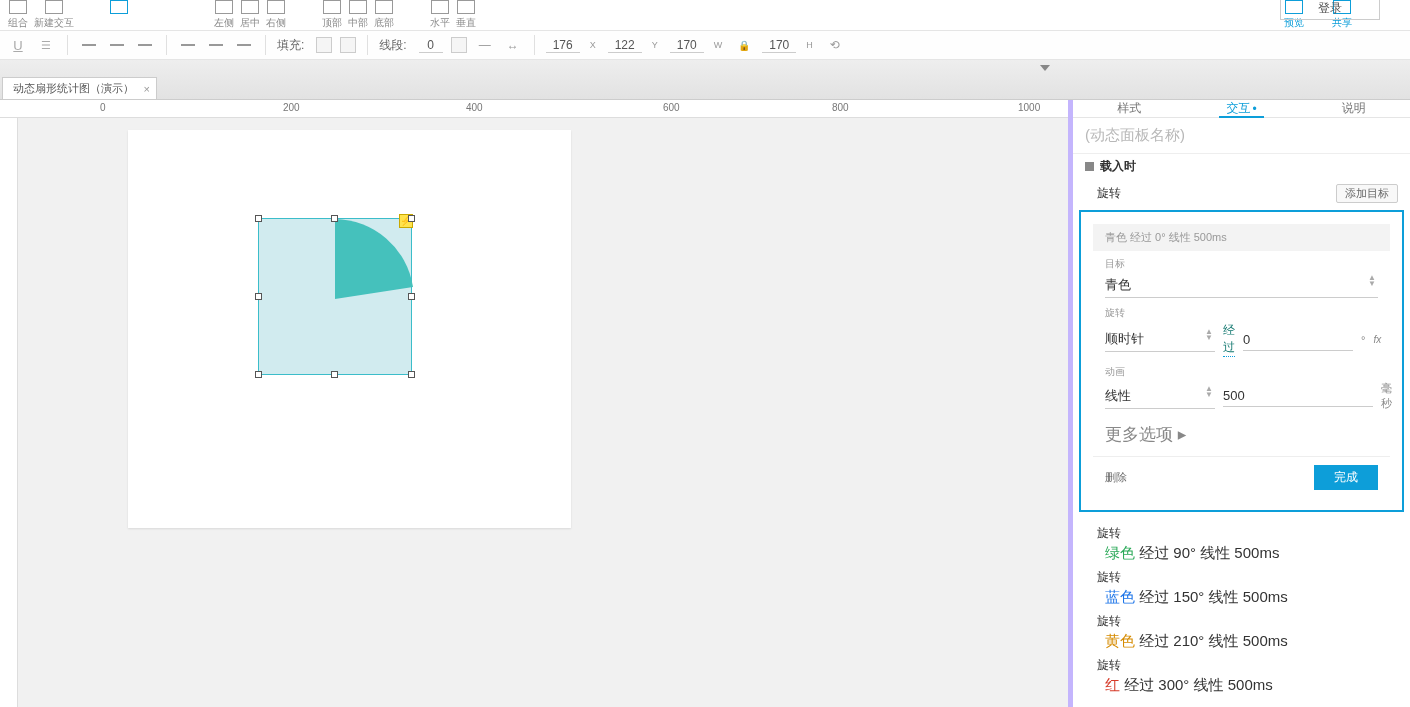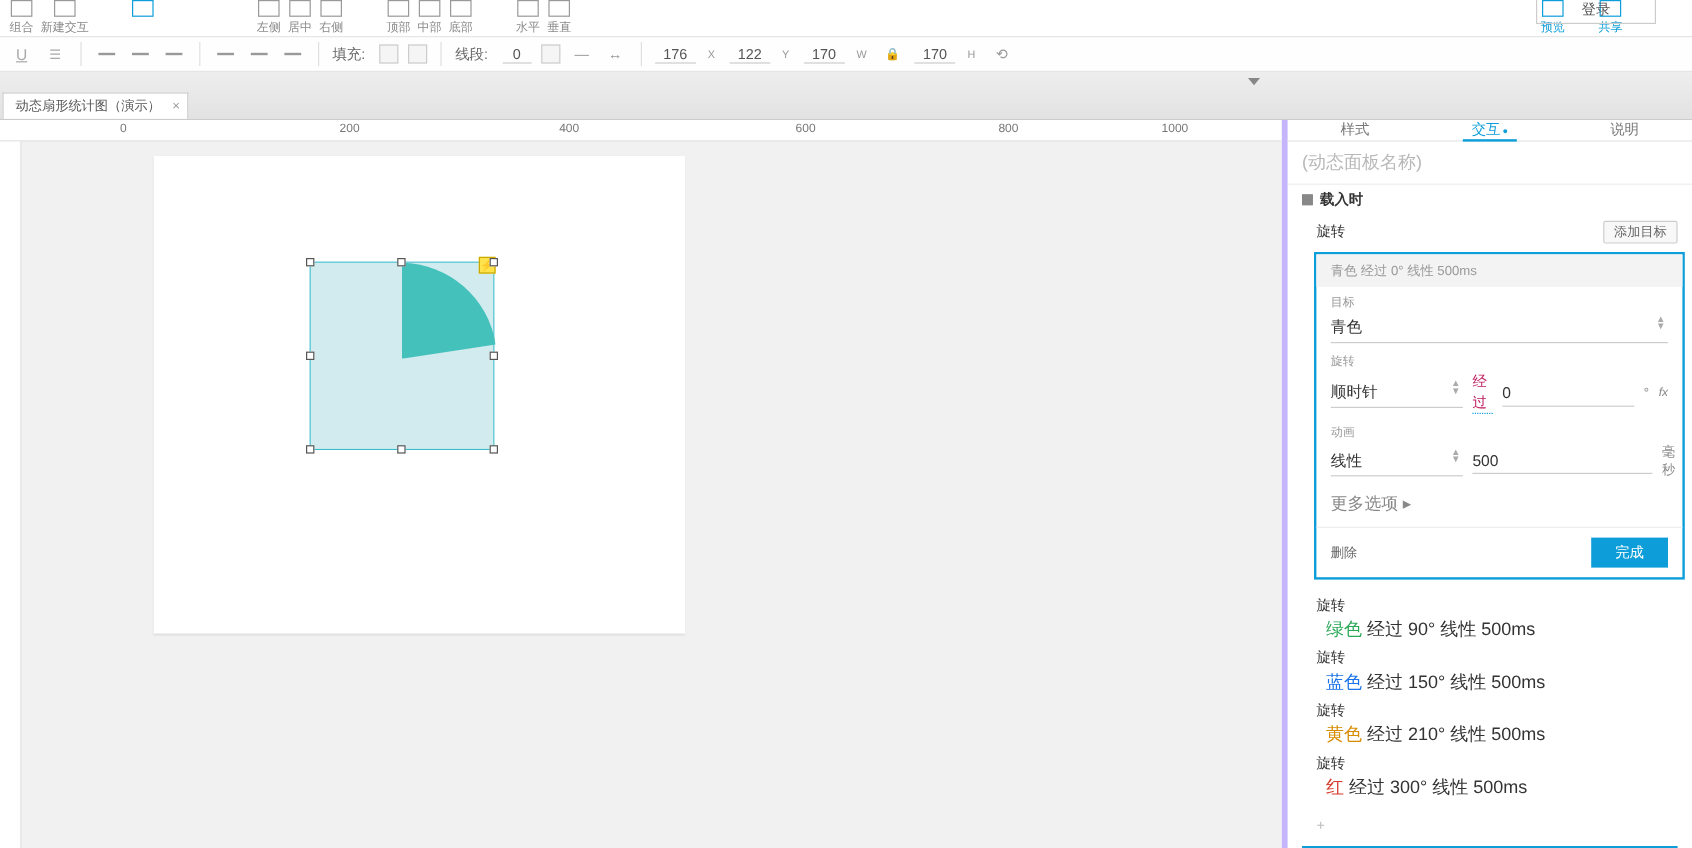--- a/index.html
+++ b/index.html
@@ -53,35 +53,35 @@
 .panel-tab.active::after { content: ""; position: absolute; bottom: -1px; left: 30%; right: 30%; height: 2px; background: #0d9ed9; }
 .panel-tab .dot { color: #0d9ed9; margin-left: 2px; }
 
 .panel-title { padding: 8px 12px; font-size: 15px; color: #b8b8b8; border-bottom: 1px solid #eee; }
 .section-hdr { padding: 6px 12px; font-size: 11px; color: #888; display: flex; align-items: center; justify-content: space-between; }
 .section-hdr .corner-icon { width: 14px; height: 14px; border: 1px solid #bbb; position: relative; }
 
 .event-row { padding: 4px 12px; font-size: 12px; color: #333; display: flex; align-items: center; }
 .event-row .sq { width: 9px; height: 9px; border: 1px solid #888; margin-right: 6px; background: #888; }
 
-.action-block { border: 2px solid #0d9ed9; margin: 2px 6px 6px 22px; padding: 0; }
+.action-block { border: 2px solid #0d9ed9; margin: 2px 6px 6px 6px; padding: 12px; }
 .action-head { padding: 5px 12px; font-size: 12px; display: flex; justify-content: space-between; align-items: center; }
 .add-target-btn { border: 1px solid #ccc; border-radius: 2px; padding: 1px 8px; font-size: 11px; color: #666; background: #f8f8f8; }
 .grey-strip { background: #f3f3f3; padding: 6px 12px; font-size: 11px; color: #999; }
 
 .form-area { padding: 6px 12px 0 12px; }
 .form-label { font-size: 10px; color: #999; margin-bottom: 2px; }
 .form-row { display: flex; align-items: center; gap: 8px; margin-bottom: 8px; }
 .select-like { flex: 1; border: none; border-bottom: 1px solid #ccc; padding: 3px 0; font-size: 13px; color: #333; background: transparent; position: relative; }
 .select-arrows { position: absolute; right: 2px; top: 2px; font-size: 8px; color: #aaa; line-height: 6px; }
 .num-input { width: 110px; border: none; border-bottom: 1px solid #ccc; padding: 3px 0; font-size: 13px; color: #333; background: transparent; }
 .unit { font-size: 11px; color: #888; }
 .fx { font-size: 10px; font-style: italic; color: #888; }
 
-.more-opts { padding: 4px 12px 10px 12px; font-size: 14px; color: #888; }
+.more-opts { padding: 4px 12px 10px 12px; font-size: 17px; color: #888; }
 .action-footer { display: flex; justify-content: space-between; align-items: center; padding: 8px 12px; border-top: 1px solid #eee; }
 .done-btn { background: #0d9ed9; color: #fff; border: none; padding: 4px 20px; font-size: 12px; cursor: pointer; }
 .delete-txt { font-size: 11px; color: #666; }
 
 .other-actions { padding: 4px 0 8px 0; }
 .oa-row { padding: 3px 24px; }
 .oa-title { font-size: 12px; color: #333; }
 .oa-desc { font-size: 15px; padding-left: 8px; margin-top: 2px; }
 .oa-desc .color { font-weight: normal; }
 .c-green { color: #2aa958; } .c-blue { color: #1a73e8; } .c-yellow { color: #d68b00; } .c-red { color: #d63b2a; }
@@ -213,21 +213,21 @@
 </div>
 
 <div class="workspace">
   <div class="canvas-area">
     <div class="ruler-h">
       <span class="tick" style="left:100px">0</span>
       <span class="tick" style="left:283px">200</span>
       <span class="tick" style="left:466px">400</span>
       <span class="tick" style="left:663px">600</span>
       <span class="tick" style="left:832px">800</span>
-      <span class="tick" style="left:968px">1000</span>
+      <span class="tick" style="left:1018px">1000</span>
     </div>
     <div class="ruler-v"></div>
 
     <div class="page"></div>
 
     <div class="selection">
       <div class="selection-bg"></div>
       <div class="pie-slice">
         <svg width="78" height="80" viewBox="0 0 78 80">
           <path d="M0 80 L0 0 A80 80 0 0 1 78 68 Z" fill="#45c1bc"></path>
@@ -279,21 +279,21 @@
             <span class="select-arrows">▲<br>▼</span>
           </div>
         </div>
 
         <div class="form-label">旋转</div>
         <div class="form-row">
           <div class="select-like" style="position:relative;flex:0 0 110px">
             <span>顺时针</span>
             <span class="select-arrows">▲<br>▼</span>
           </div>
-          <span style="color:#be185d;border-bottom:1px dotted #0d9ed9">经过</span>
+          <span style="color:#0f766e;border-bottom:1px dotted #0d9ed9">经过</span>
           <input class="num-input" value="0" style="">
           <span class="unit">°</span>
           <span class="fx">fx</span>
         </div>
 
         <div class="form-label">动画</div>
         <div class="form-row">
           <div class="select-like" style="position:relative;flex:0 0 110px">
             <span>线性</span>
             <span class="select-arrows">▲<br>▼</span>

